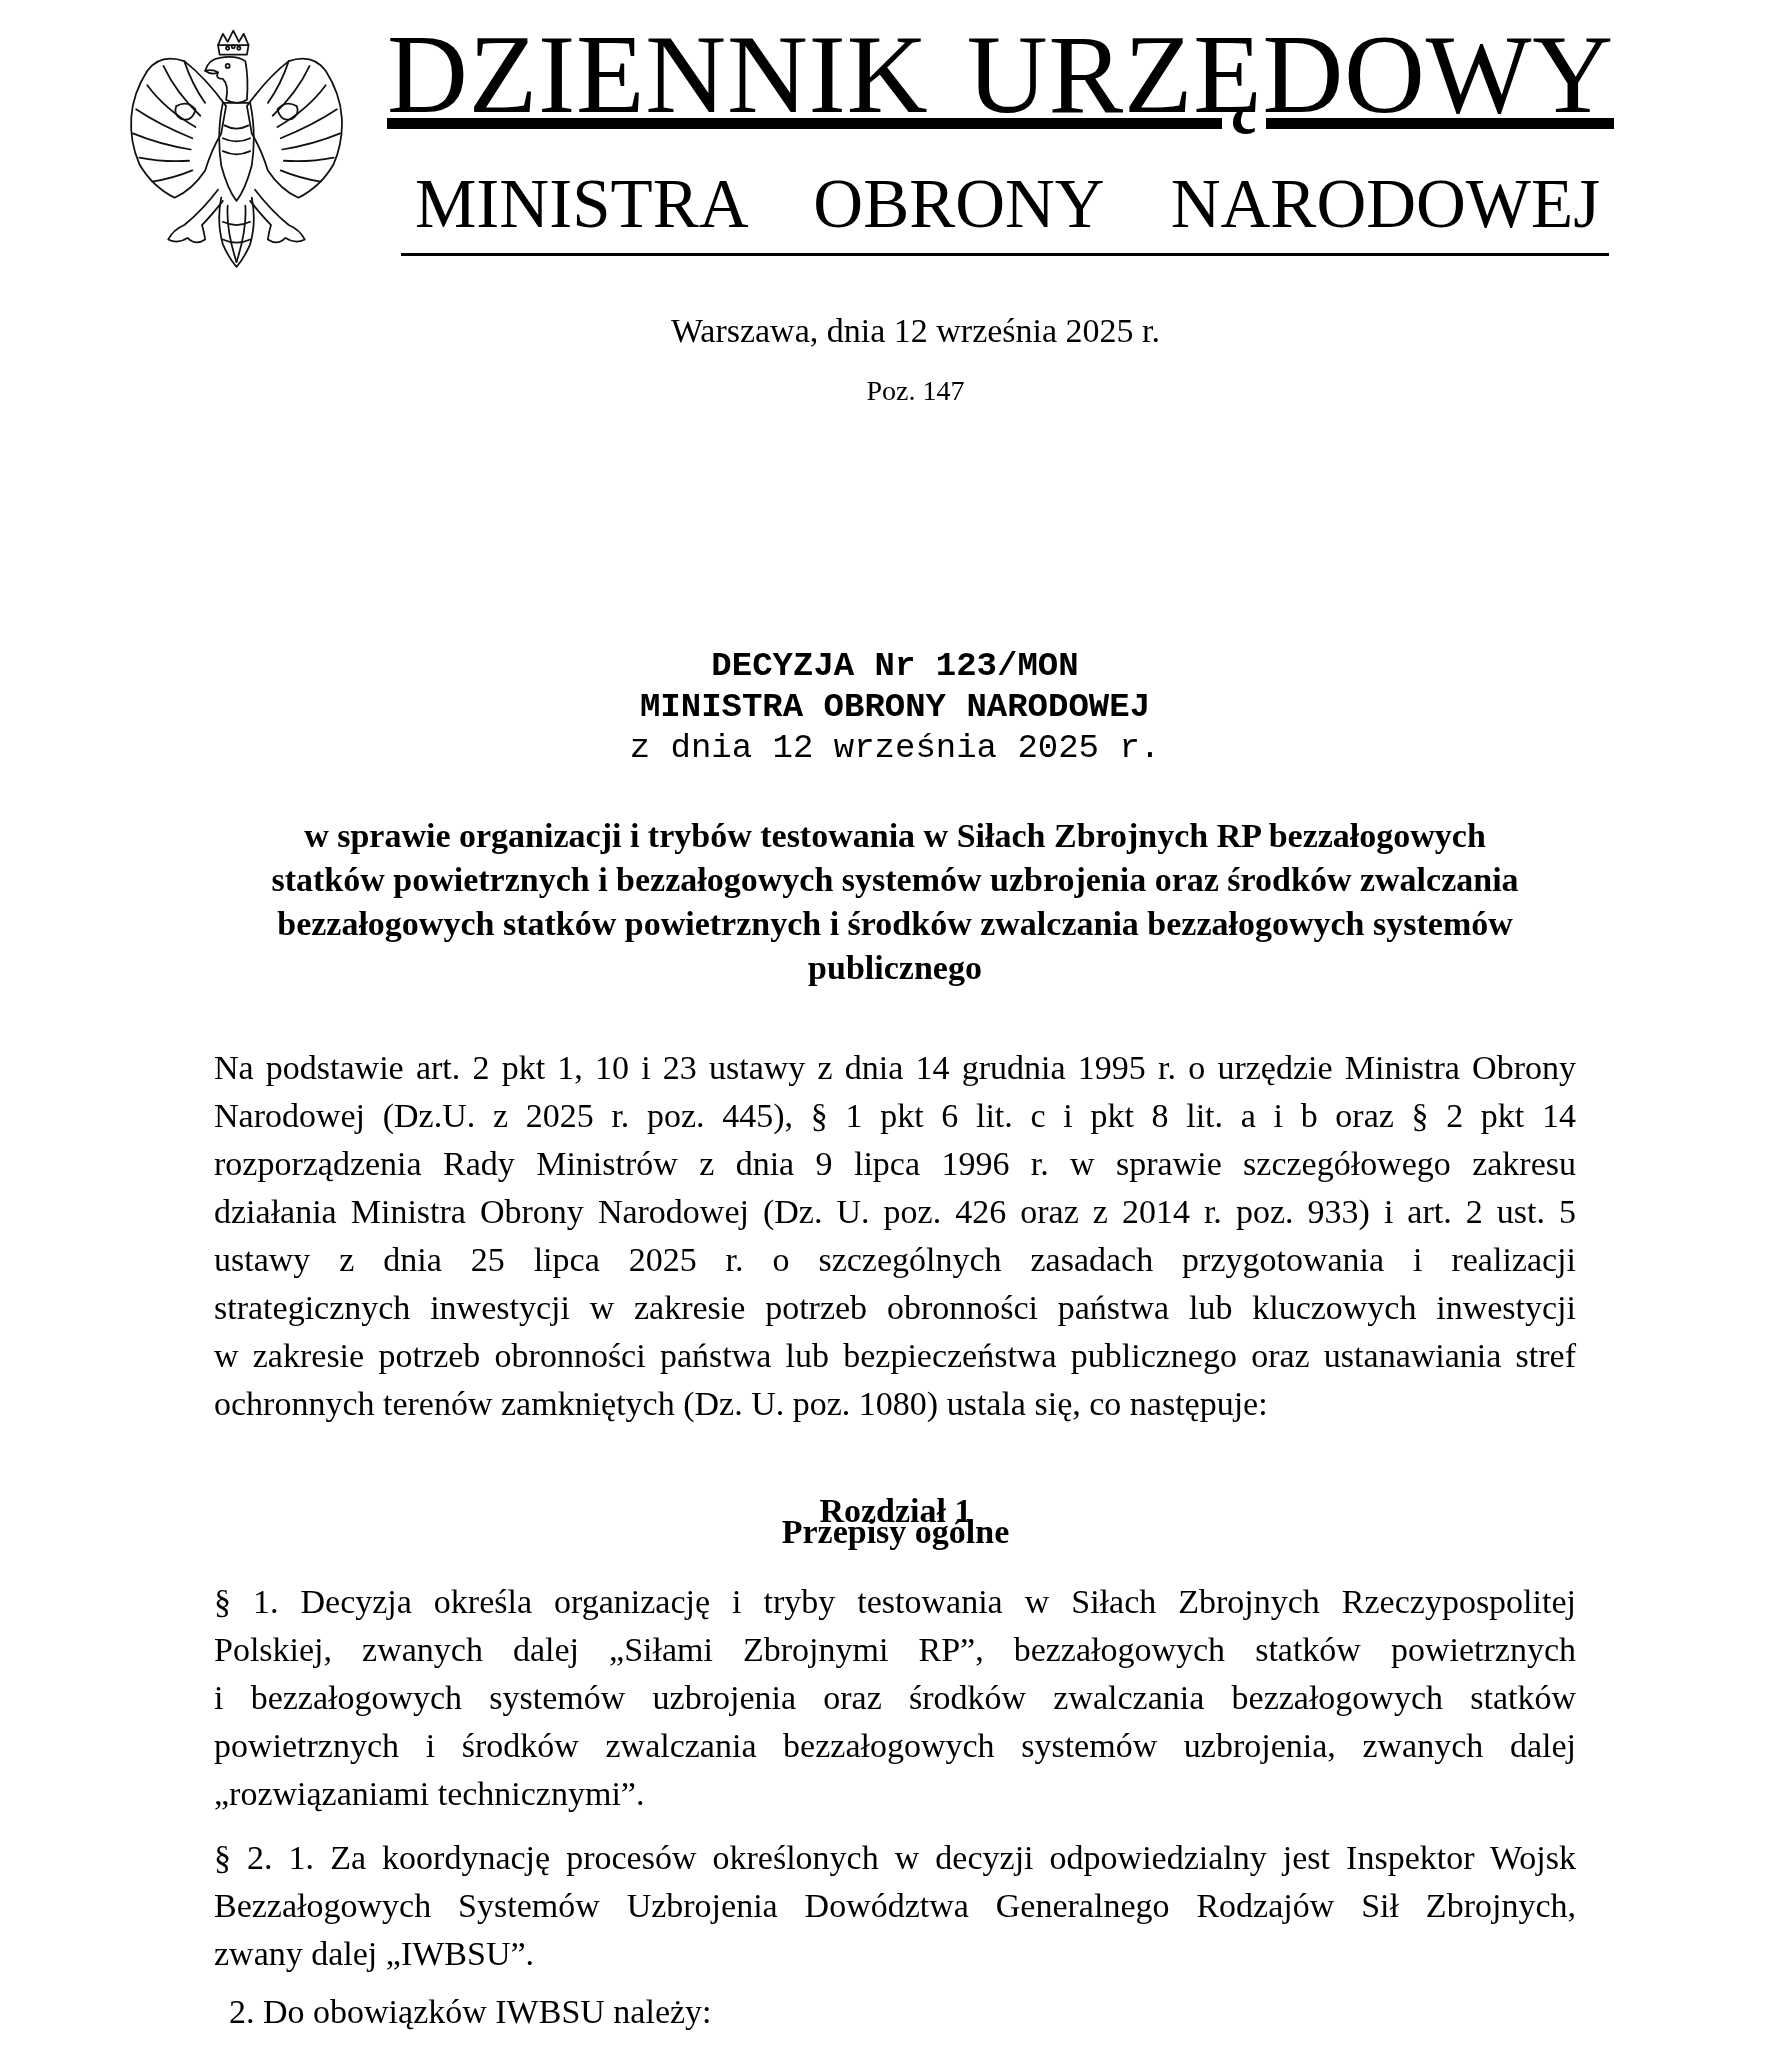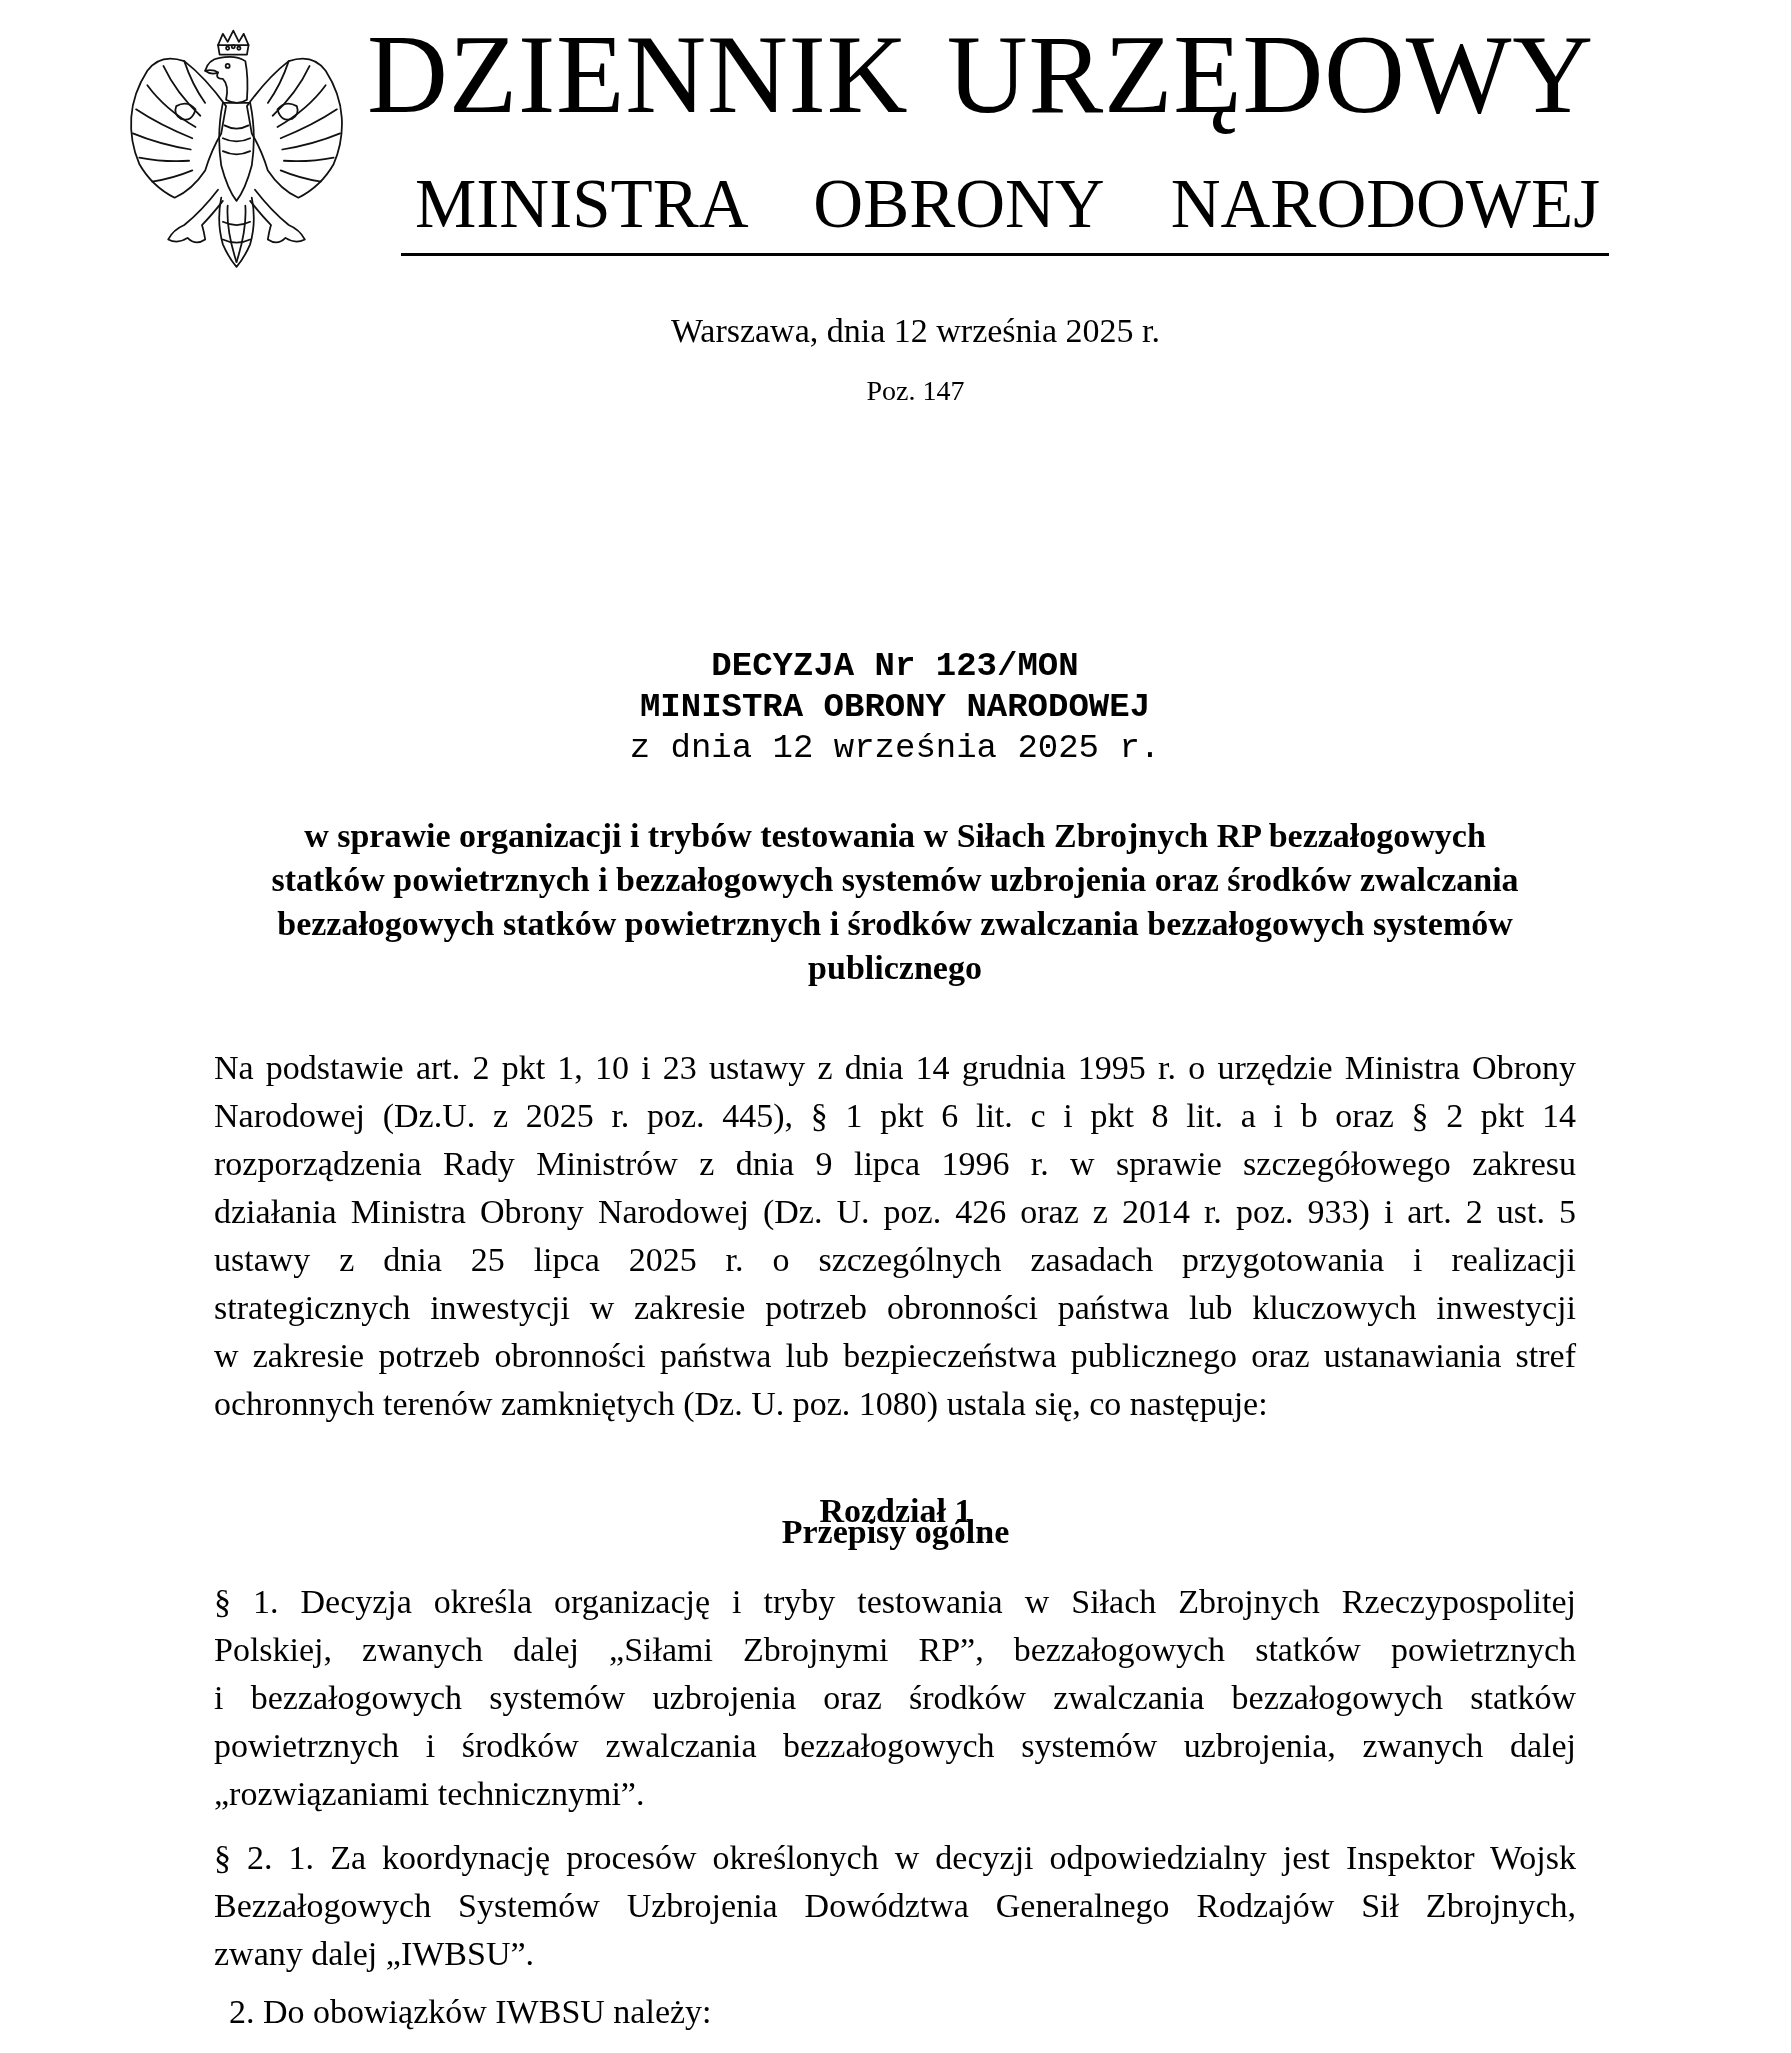--- a/index.html
+++ b/index.html
@@ -1,18 +1,18 @@
 <!DOCTYPE html>
 <html style="font-size:13px"><head>
 <meta charset="utf-8">
 <style>
   html, body { margin: 0; padding: 0; background: #ffffff; }
   body { width: 1791px; height: 2053px; position: relative; overflow: hidden; color: #000; font-family: "Liberation Serif", "DejaVu Serif", serif; }
   .eagle { position: absolute; left: 128px; top: 29px; width: 217px; height: 241px; }
-  .mast-title { position: absolute; left: 367px; top: 14.4px; width: 1227px; font-size: 112px; line-height: 120px; letter-spacing: 0.8px; text-align: justify; text-align-last: justify; }
+  .mast-title { position: absolute; left: 387px; top: 14.4px; width: 1227px; font-size: 112px; line-height: 120px; letter-spacing: 0.8px; text-align: justify; text-align-last: justify; text-decoration: underline; }
   .mast-sub { position: absolute; left: 415px; top: 164px; width: 1185px; font-size: 69px; line-height: 80px; text-align: justify; text-align-last: justify; }
   .mast-rule { position: absolute; left: 401px; top: 253px; width: 1208px; height: 3.2px; background: #000; }
   .center { position: absolute; left: 0; width: 1791px; text-align: center; padding-left: 20px; }
   .date-line { top: 311px; font-size: 34px; line-height: 40px; }
   .poz-line { top: 371px; font-size: 28px; line-height: 40px; }
   .dec-block { position: absolute; left: 214px; width: 1362px; top: 646px; text-align: center; font-size: 34px; line-height: 41px; font-family: Liberation Mono, monospace; }
   .dec-block .b { font-weight: bold; }
   .subject { position: absolute; left: 214px; width: 1362px; top: 814px; text-align: center; font-weight: bold; font-size: 34px; line-height: 44px; }
   .para { position: absolute; left: 214px; width: 1362px; font-size: 34px; line-height: 48px; text-align: justify; }
   .p-preamble { top: 1044px; }

